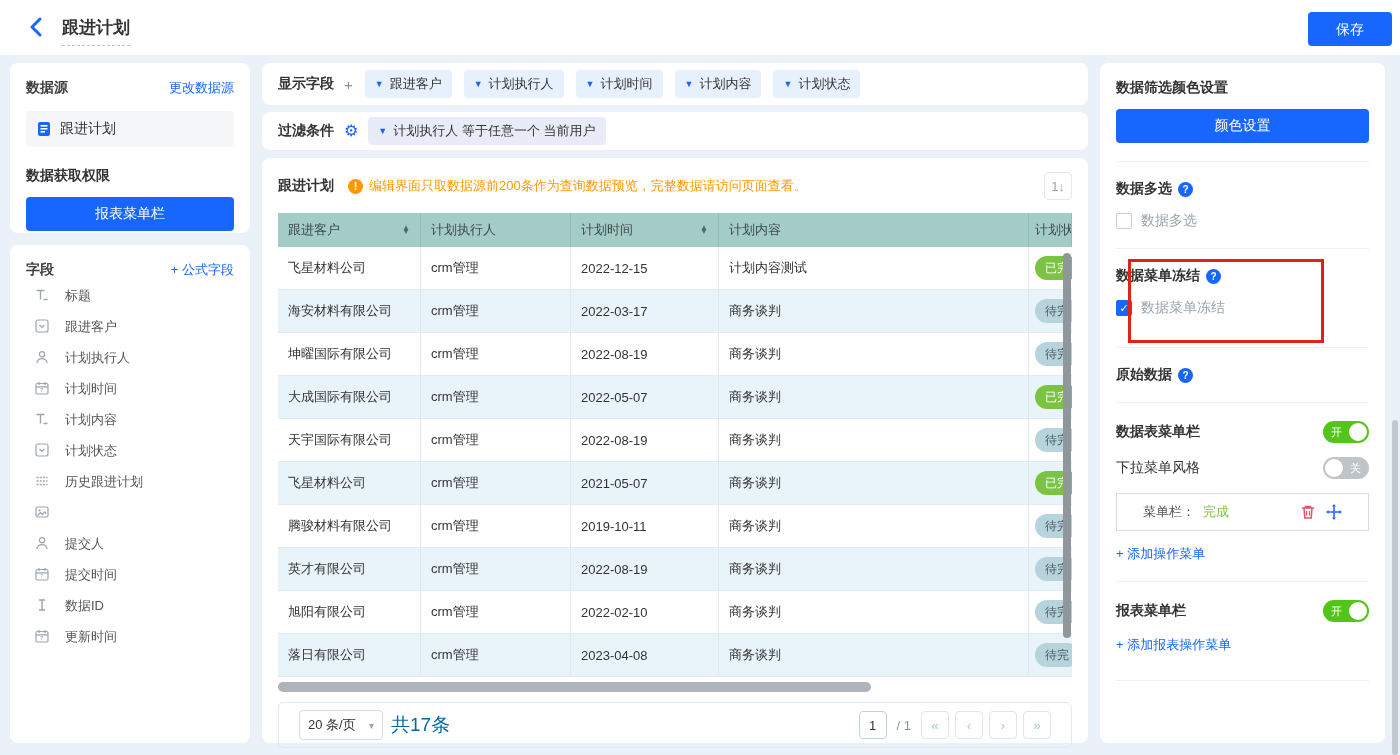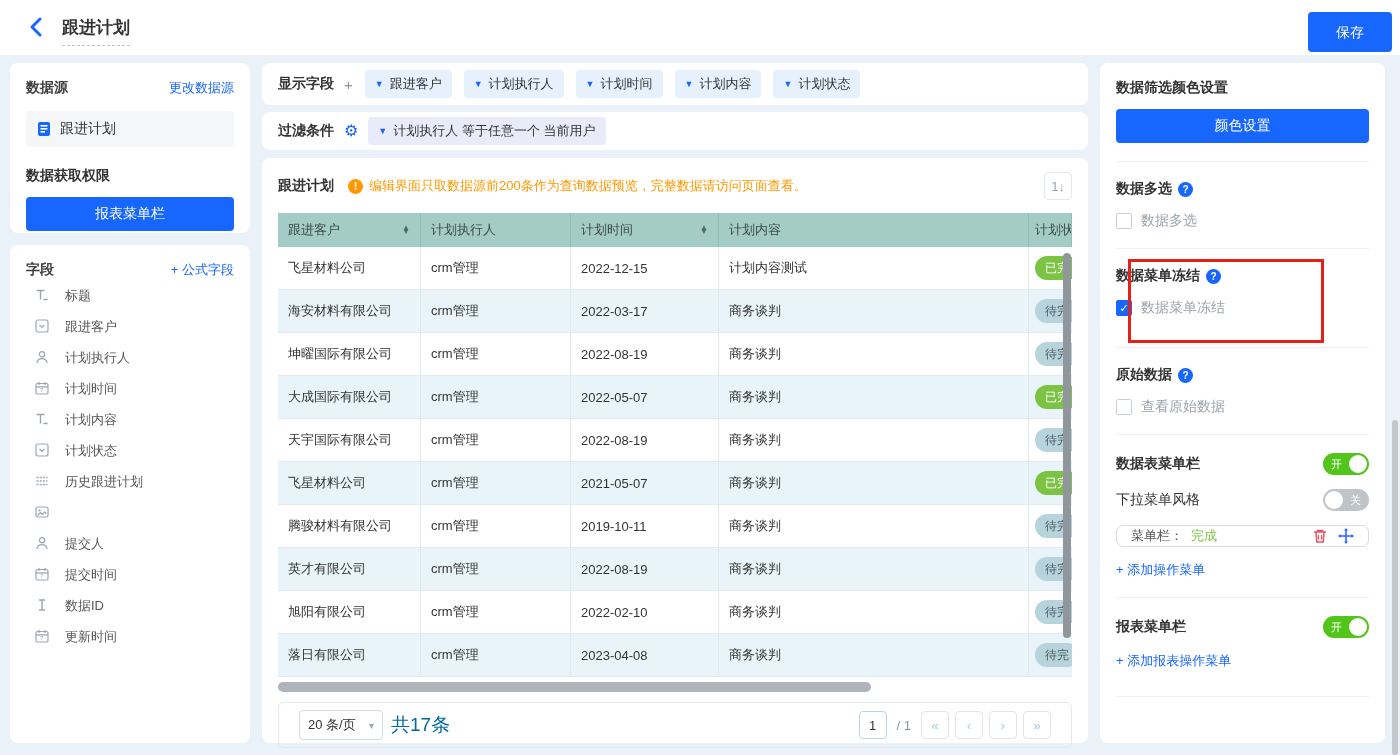--- a/index.html
+++ b/index.html
@@ -1,20 +1,20 @@
 <!DOCTYPE html>
 <html><head>
 <meta charset="utf-8">
 <style>
   * { margin:0; padding:0; box-sizing:border-box; font-family:"Liberation Sans","DejaVu Sans",sans-serif; }
   html,body { width:1400px; height:755px; overflow:hidden; background:#eaf1f8; }
   .topbar { position:absolute; left:0; top:0; width:1400px; height:55px; background:#fff; z-index:5; }
   .back-btn { position:absolute; left:26px; top:16px; width:22px; height:22px; cursor:pointer; }
   .page-title { position:absolute; left:62px; top:16px; font-size:17px; font-weight:bold; color:#333; border-bottom:1px dashed #c4c4c4; padding-bottom:6px; }
-  .save-btn { position:absolute; right:8px; top:12px; width:84px; height:40px; background:#1766fe; color:#fff; font-size:14px; border:none; border-radius:4px; text-align:center; line-height:30px; cursor:pointer; }
+  .save-btn { position:absolute; right:8px; top:12px; width:84px; height:34px; background:#1766fe; color:#fff; font-size:14px; border:none; border-radius:4px; text-align:center; line-height:30px; cursor:pointer; }
   .panel { position:absolute; background:#fff; border-radius:8px; }
   
   #ds-panel { left:10px; top:63px; width:240px; height:170px; padding:16px; }
   #fields-panel { left:10px; top:245px; width:240px; height:498px; padding:16px; }
   .panel-head { display:flex; justify-content:space-between; align-items:center; }
   .panel-title { font-size:14px; font-weight:bold; color:#404040; }
   .blue-link { font-size:13px; color:#1766fe; cursor:pointer; text-decoration:none; }
   .ds-item { margin-top:14px; height:36px; background:#f4f6f8; border-radius:4px; display:flex; align-items:center; padding:0 10px; gap:8px; font-size:14px; color:#333; }
   .ds-perm-title { margin-top:20px; font-size:14px; font-weight:bold; color:#333; }
   .perm-btn { margin-top:12px; width:100%; height:34px; background:#1766fe; color:#fff; font-size:14px; border:none; border-radius:4px; cursor:pointer; }
@@ -69,21 +69,21 @@
   .red-annot { position:absolute; left:12px; width:196px; height:84px; border:3px solid #e32117; pointer-events:none; z-index:3; }
   .tog-row { display:flex; align-items:center; justify-content:space-between; margin-bottom:14px; }
   .tog-label { font-size:14px; color:#333; }
   .tog-label.bold { font-weight:bold; }
   .toggle { width:46px; height:22px; border-radius:11px; position:relative; cursor:pointer; font-size:11px; color:#fff; }
   .toggle.on { background:#52c41a; } .toggle.off { background:#bfc4c9; }
   .toggle .knob { position:absolute; top:2px; width:18px; height:18px; border-radius:50%; background:#fff; }
   .toggle.on .knob { right:2px; } .toggle.off .knob { left:2px; }
   .toggle .tg-txt { position:absolute; top:4px; line-height:14px; }
   .toggle.on .tg-txt { left:8px; } .toggle.off .tg-txt { right:8px; }
-  .menu-box { height:22px; border:1px solid #d6dde2; border-radius:7px; display:flex; align-items:center; padding:0 14px; gap:8px; font-size:13px; color:#555; }
+  .menu-box { height:38px; border:1px solid #d6dde2; border-radius:0; display:flex; align-items:center; padding:0 26px; gap:8px; font-size:13px; color:#555; }
   .menu-box .val { color:#7cc243; }
   .mb-icons { margin-left:auto; display:flex; gap:10px; align-items:center; }
   .add-link { margin-top:14px; font-size:13px; color:#1766fe; cursor:pointer; }
   .win-scroll { position:absolute; right:2px; top:420px; width:6px; height:335px; background:#c1c8ce; border-radius:3px; z-index:9; }
   svg { display:block; }
 </style>
 </head>
 <body>
 
 <div class="topbar">
@@ -448,24 +448,20 @@
       <span>数据菜单冻结</span>
     </div>
   </div>
 
   <div class="divider" style="margin-top:30px;"></div>
 
   <div class="s-title">
     <span>原始数据</span>
     <span class="help">?</span>
   </div>
-  <div class="cb-row">
-    <span class="cbox" id="cb-raw"></span>
-    <span>查看原始数据</span>
-  </div>
 
   <div class="divider"></div>
 
   <div class="tog-row">
     <span class="tog-label bold">数据表菜单栏</span>
     <span class="toggle on">
       <span class="tg-txt">开</span>
         <span class="knob"></span>
     </span>
   </div>

